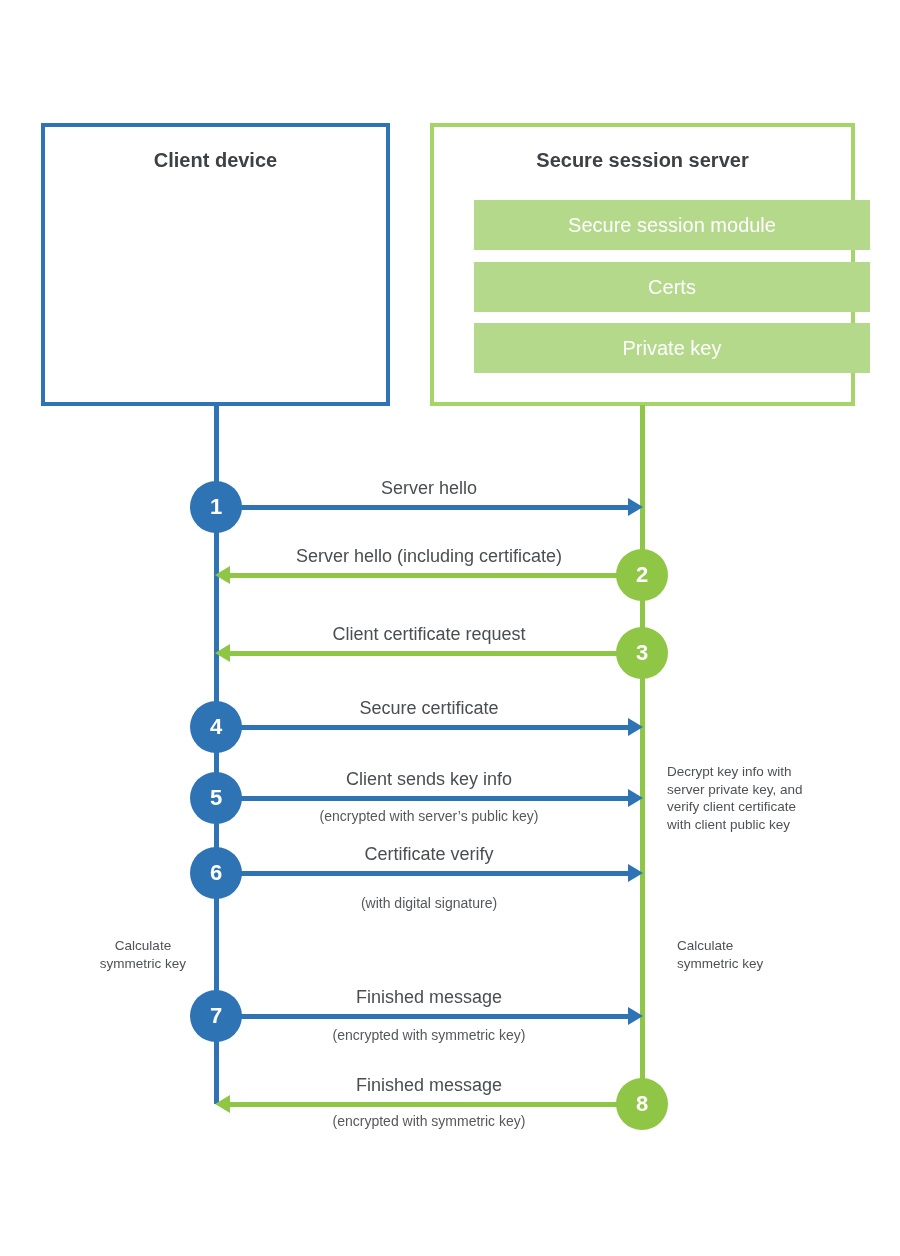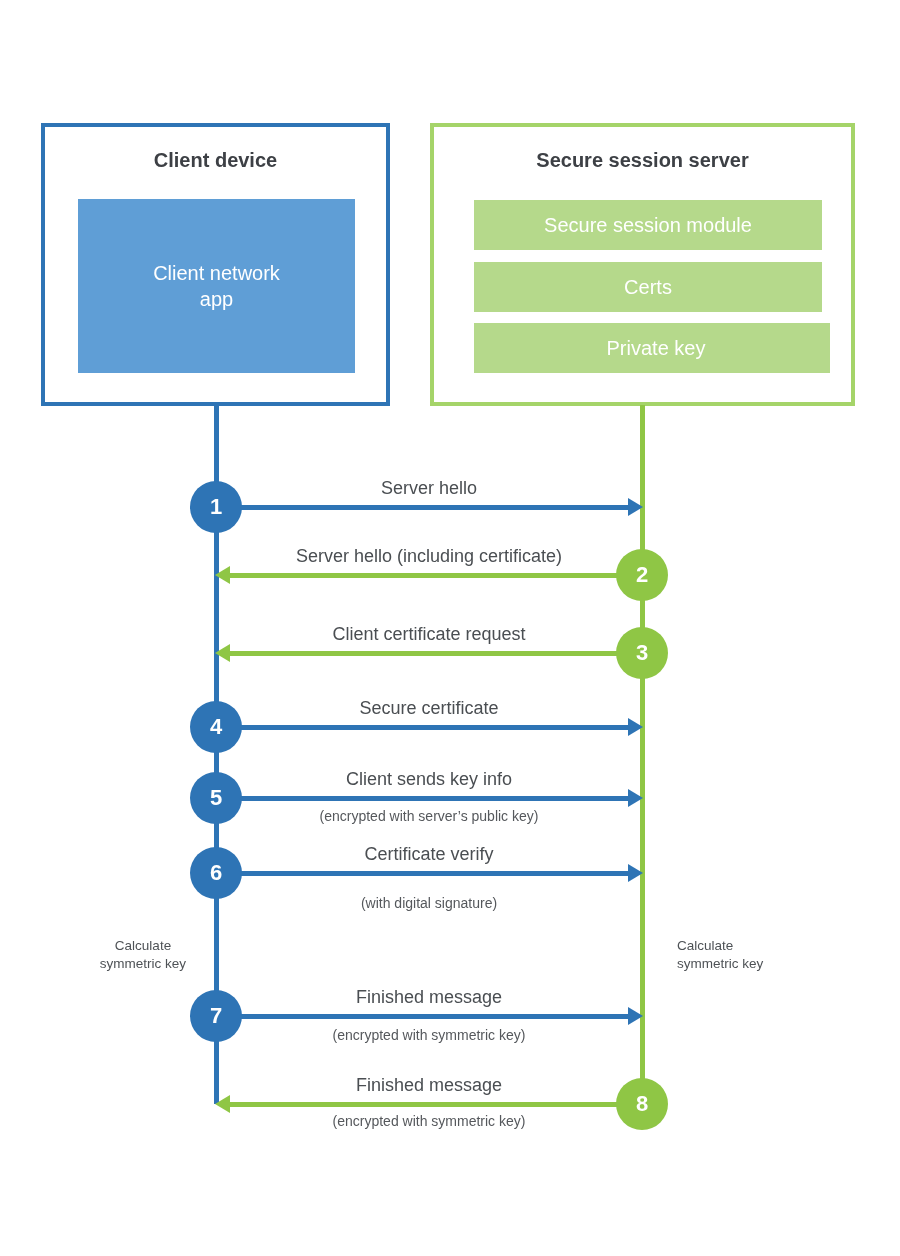--- a/index.html
+++ b/index.html
@@ -19,25 +19,25 @@
     margin-top: 22px; text-align: center;
     font-size: 20px; font-weight: 700; color: #3d4045;
   }
   .app-rect {
     position: absolute; left: 78px; top: 199px; width: 277px; height: 174px;
     background: #5f9ed6; color: #ffffff; font-size: 20px; line-height: 1.3;
     display: flex; align-items: center; justify-content: center; text-align: center;
     white-space: pre-line;
   }
   .server-bar {
-    position: absolute; left: 474px; width: 348px; height: 50px;
+    position: absolute; left: 474px; width: 396px; height: 50px;
     background: #b5d98b; color: #ffffff; font-size: 20px;
     display: flex; align-items: center; justify-content: center; text-align: center;
   }
-  .bar-1 { top: 200px; } .bar-2 { top: 262px; } .bar-3 { top: 323px; padding-left: 8px; }
+  .bar-1 { top: 200px; } .bar-2 { top: 262px; } .bar-3 { top: 323px; }
 
   
   .lifeline { position: absolute; top: 405px; width: 5px; }
   .lifeline.blue  { left: 214px; height: 699px; background: #2e74b5; }
   .lifeline.green { left: 640px; height: 700px; background: #8fc645; }
 
   
   .circle {
     position: absolute; width: 52px; height: 52px; border-radius: 50%;
     color: #ffffff; font-size: 22px; font-weight: 700;
@@ -73,22 +73,20 @@
 </style>
 </head>
 <body>
 
 <div id="diagram">
 
 
   <div class="actor-box client-box">
     <div class="actor-title">Client device</div>
   </div>
-  <div class="app-rect">Client network
-app</div>
 
   <div class="actor-box server-box">
     <div class="actor-title">Secure session server</div>
   </div>
   <div class="server-bar bar-1">Secure session module</div>
   <div class="server-bar bar-2">Certs</div>
   <div class="server-bar bar-3">Private key</div>
 
   <div class="lifeline blue"></div>
   <div class="lifeline green"></div>
@@ -130,20 +128,24 @@
   </div>
 
   <div>
     <div class="msg-label" style="top:842px">Certificate verify</div>
     <div class="shaft blue" style="left:216px; top:871px; width:414px"></div>
     <div class="head right blue" style="left:628px; top:864px"></div>
     <div class="circle blue" style="left:190px; top:847px">6</div>
     <div class="msg-sub" style="top:895px">(with digital signature)</div>
   </div>
 
+  <div class="side-note note-decrypt">Decrypt key info with
+server private key, and
+verify client certificate
+with client public key</div>
   <div class="side-note note-calc-left">Calculate
 symmetric key</div>
   <div class="side-note note-calc-right">Calculate
 symmetric key</div>
 
   <div>
     <div class="msg-label" style="top:985px">Finished message</div>
     <div class="shaft blue" style="left:216px; top:1014px; width:414px"></div>
     <div class="head right blue" style="left:628px; top:1007px"></div>
     <div class="circle blue" style="left:190px; top:990px">7</div>

